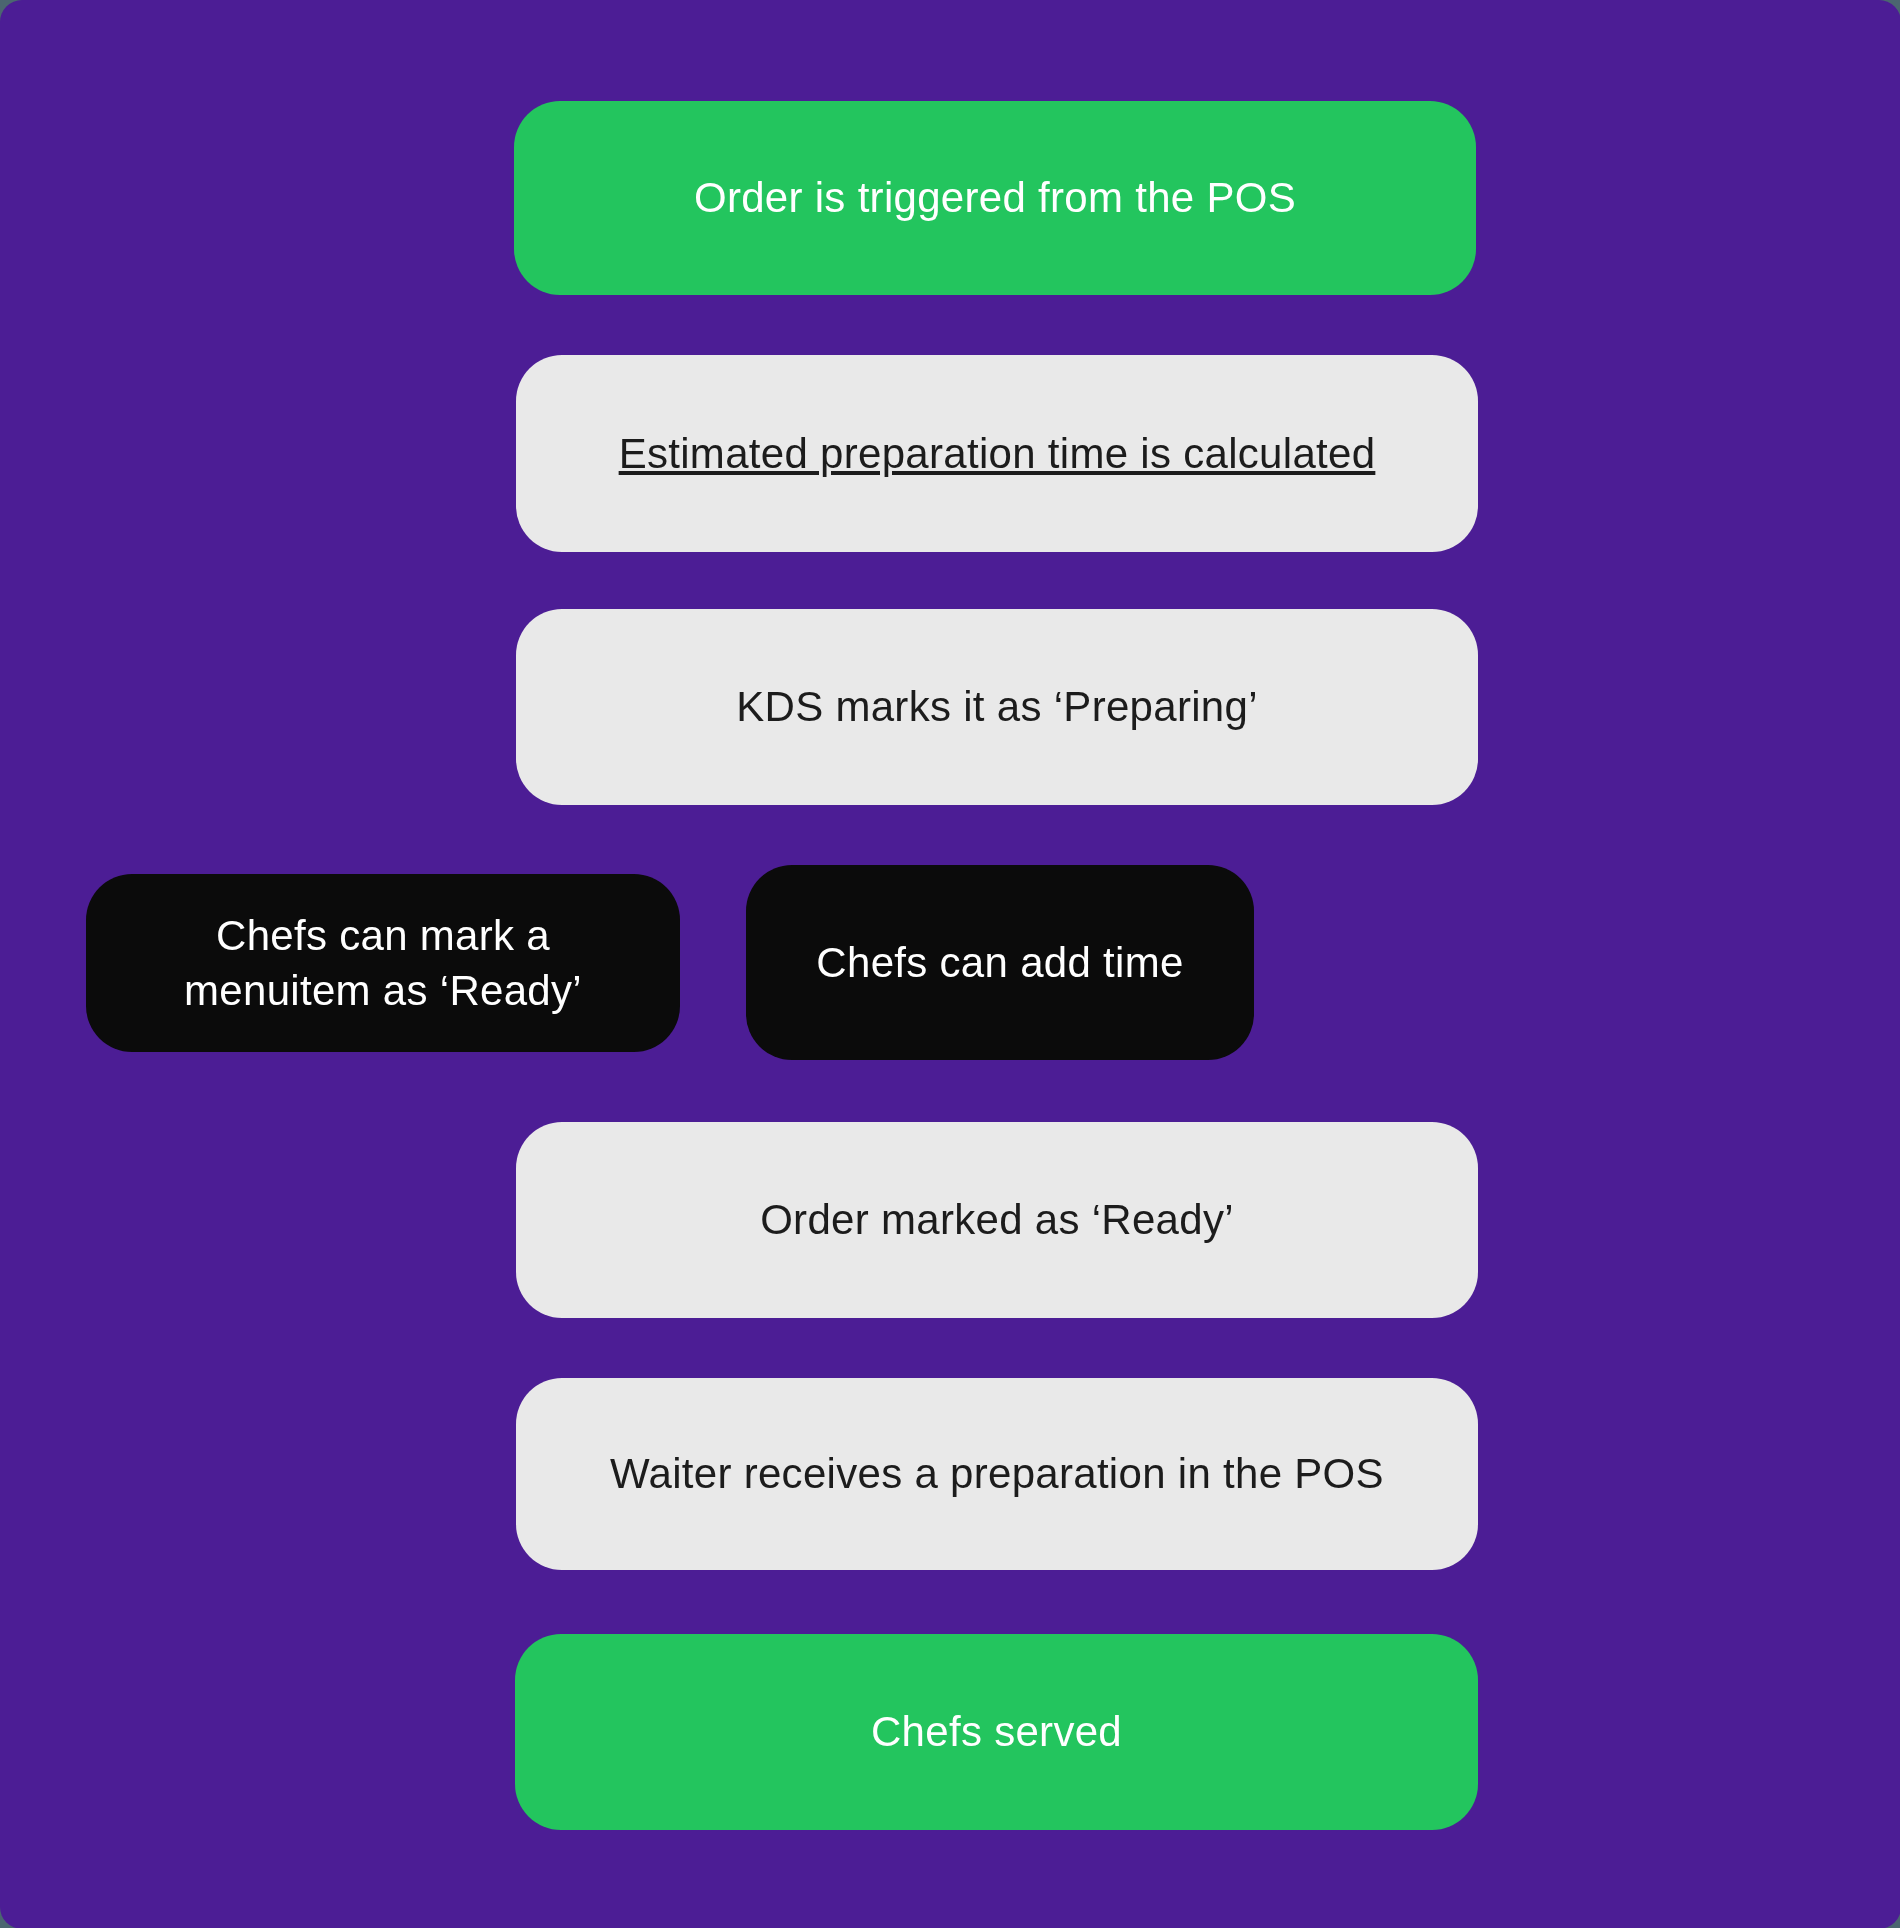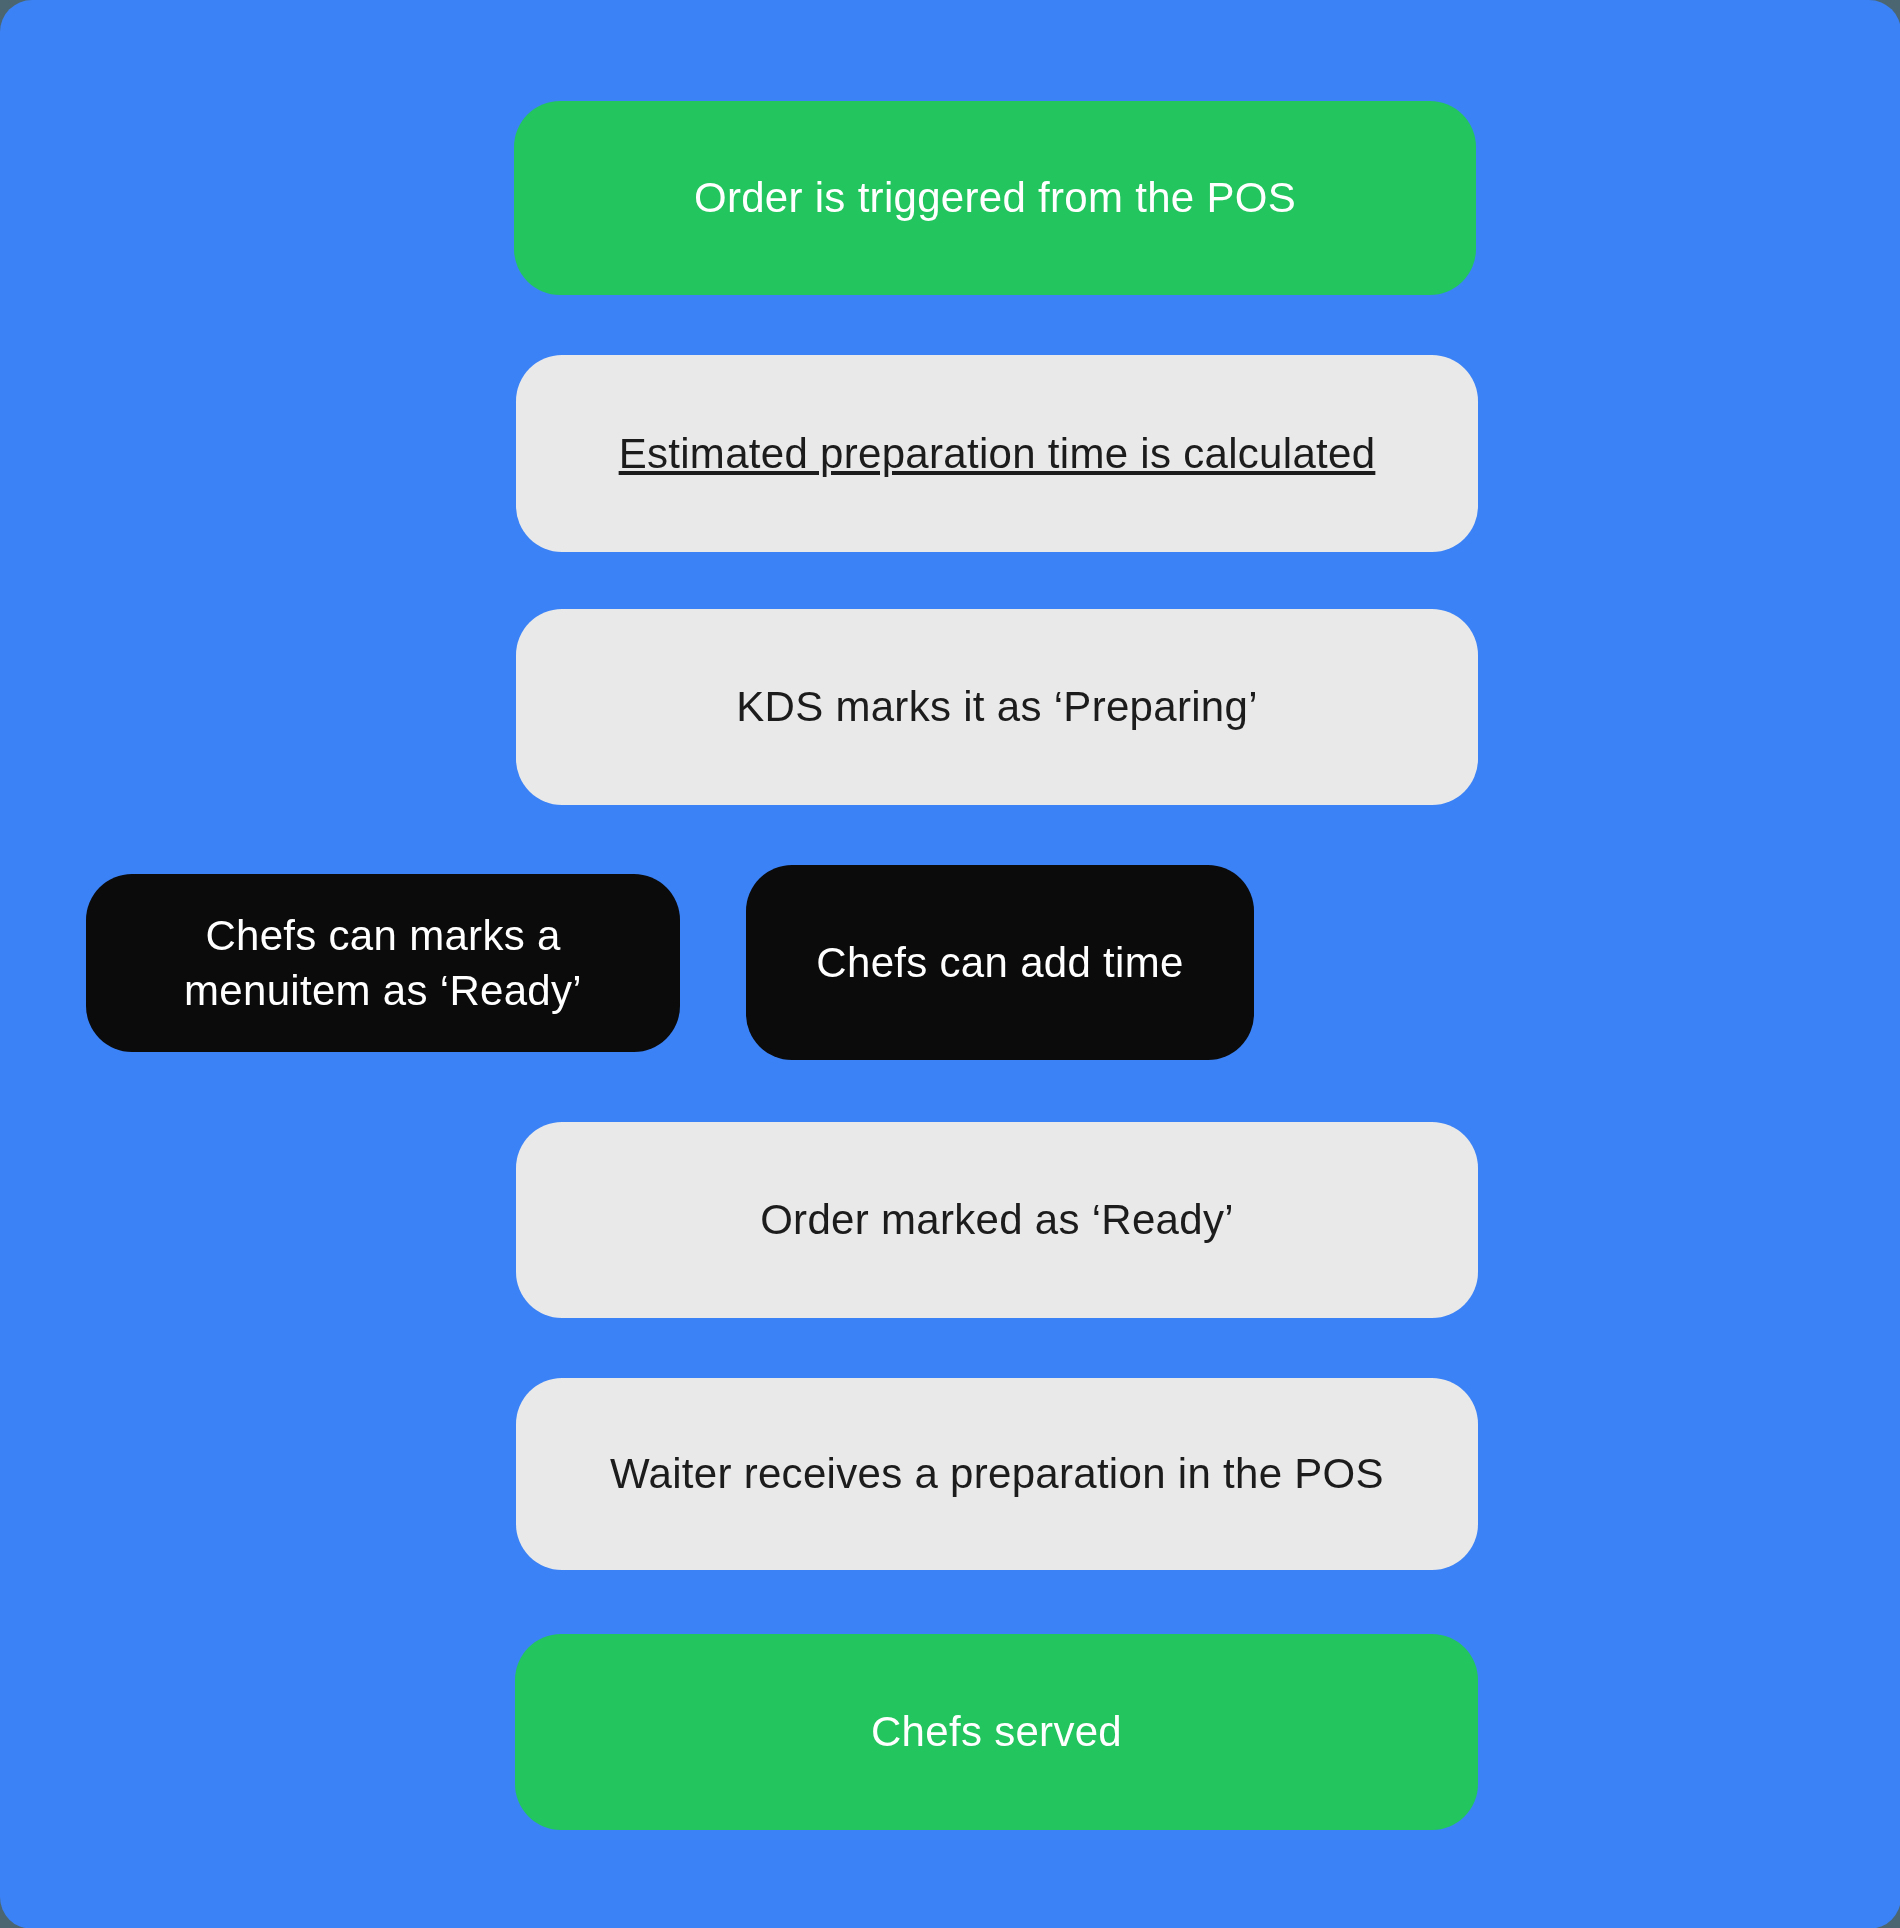--- a/index.html
+++ b/index.html
@@ -10,22 +10,22 @@
   .canvas {
     position: relative;
     width: 1901px;
     height: 1929px;
     background: #4b6670;
     overflow: hidden;
   }
   .card {
     position: absolute;
     inset: 0;
-    background: #3b82f6;
-    border-radius: 32px;
+    background: #4c1d95;
+    border-radius: 22px;
     padding-left: 12px;
   }
   .node {
     position: absolute;
     display: flex;
     align-items: center;
     justify-content: center;
     text-align: center;
     border-radius: 46px;
     font-size: 42px;
@@ -56,21 +56,21 @@
 
 <div class="canvas">
   <div class="card">
 
     <div class="node green n1">Order is triggered from the POS</div>
 
     <div class="node gray n2">Estimated preparation time is calculated</div>
 
     <div class="node gray n3">KDS marks it as ‘Preparing’</div>
 
-    <div class="node black b1">Chefs can marks a
+    <div class="node black b1">Chefs can mark a
 menuitem as ‘Ready’</div>
 
     <div class="node black b2">Chefs can add time</div>
 
 
     <div class="node gray n5">Order marked as ‘Ready’</div>
 
     <div class="node gray n6">Waiter receives a preparation in the POS</div>
 
     <div class="node green n7">Chefs served</div>

